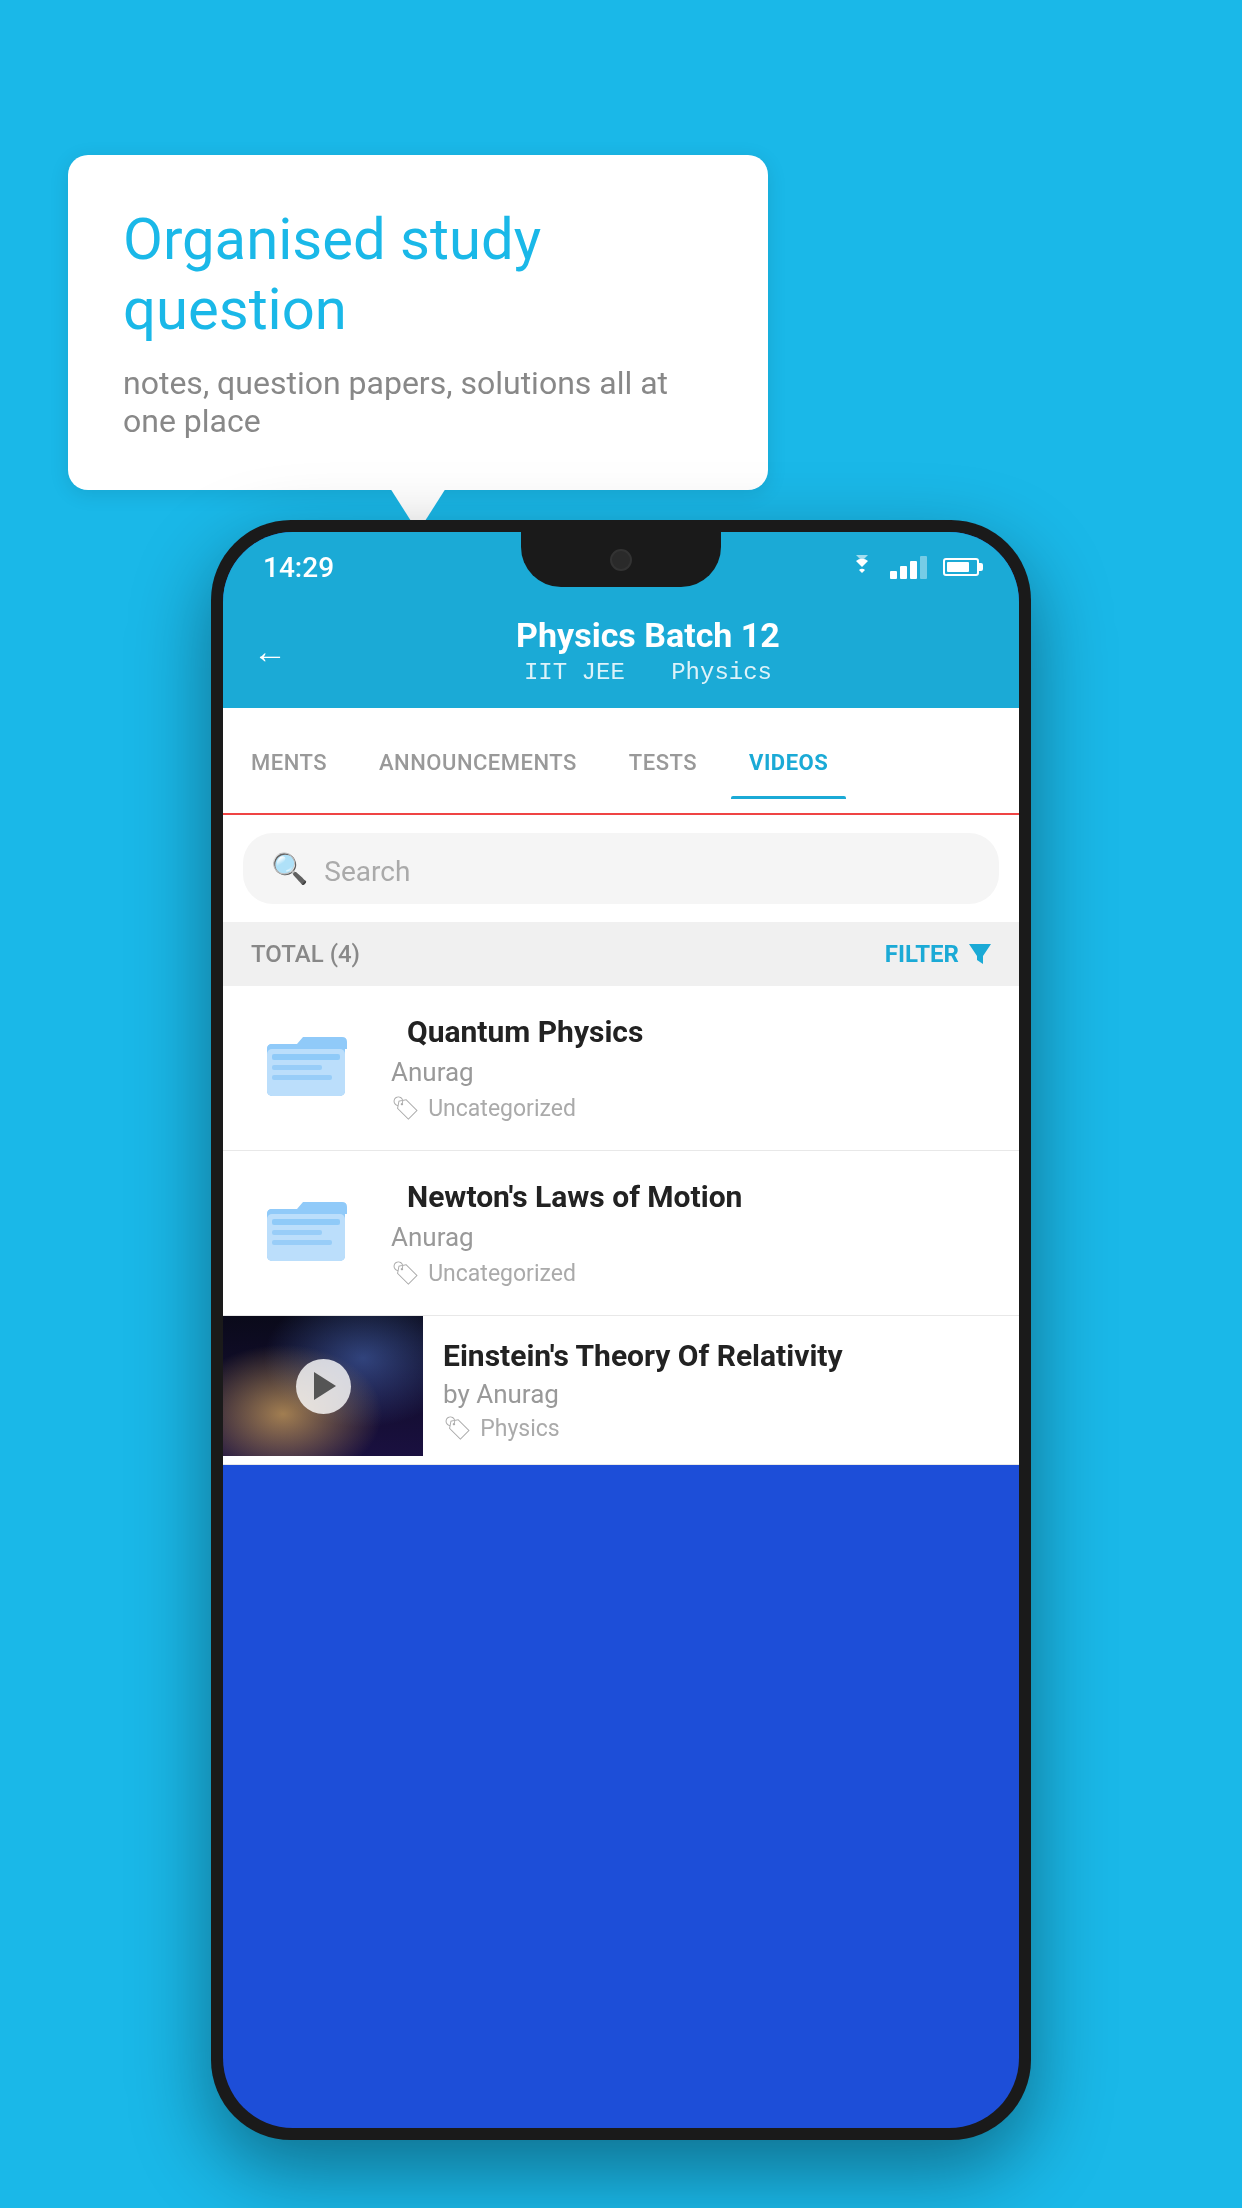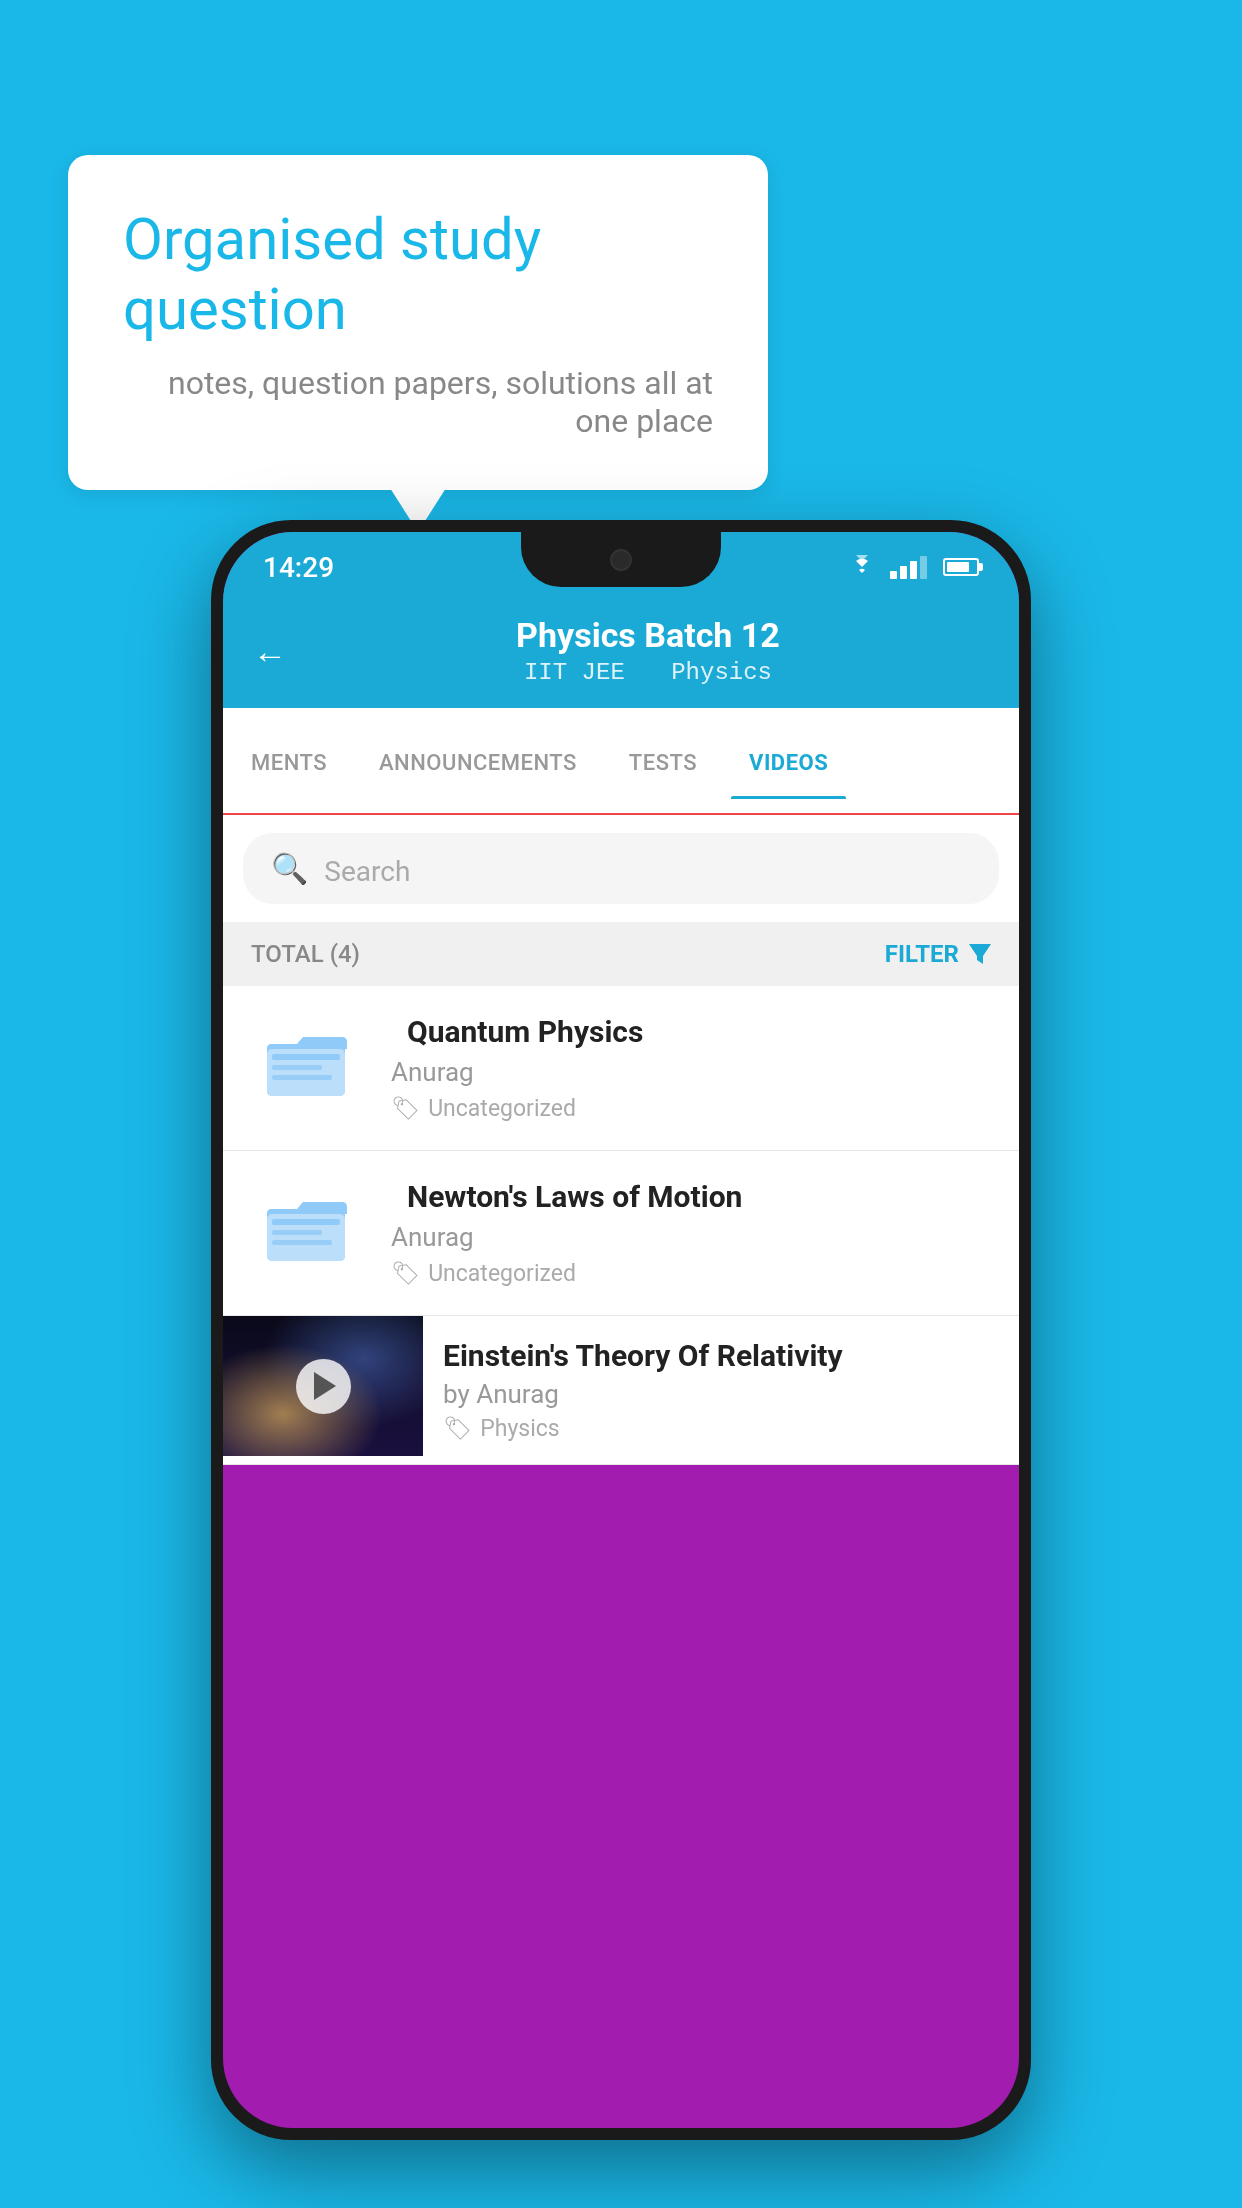--- a/index.html
+++ b/index.html
@@ -42,21 +42,20 @@
       color: #1ab8e8;
       font-size: 58px;
       font-weight: 400;
       line-height: 1.2;
       margin-bottom: 20px;
     }
     .speech-bubble-subtitle {
       color: #888;
       font-size: 32px;
       font-weight: 400;
-      text-align: right;
     }
 
     
     .phone-wrapper {
       position: absolute;
       top: 520px;
       left: 50%;
       transform: translateX(-50%);
       width: 820px;
       height: 1620px;
@@ -70,21 +69,21 @@
       box-shadow: 0 30px 80px rgba(0,0,0,0.4);
       overflow: hidden;
     }
     
     .phone-screen {
       position: absolute;
       top: 12px;
       left: 12px;
       right: 12px;
       bottom: 12px;
-      background: #a21caf;
+      background: #1d4ed8;
       border-radius: 70px;
       overflow: hidden;
     }
     
     .notch {
       position: absolute;
       top: 0;
       left: 50%;
       transform: translateX(-50%);
       width: 200px;

